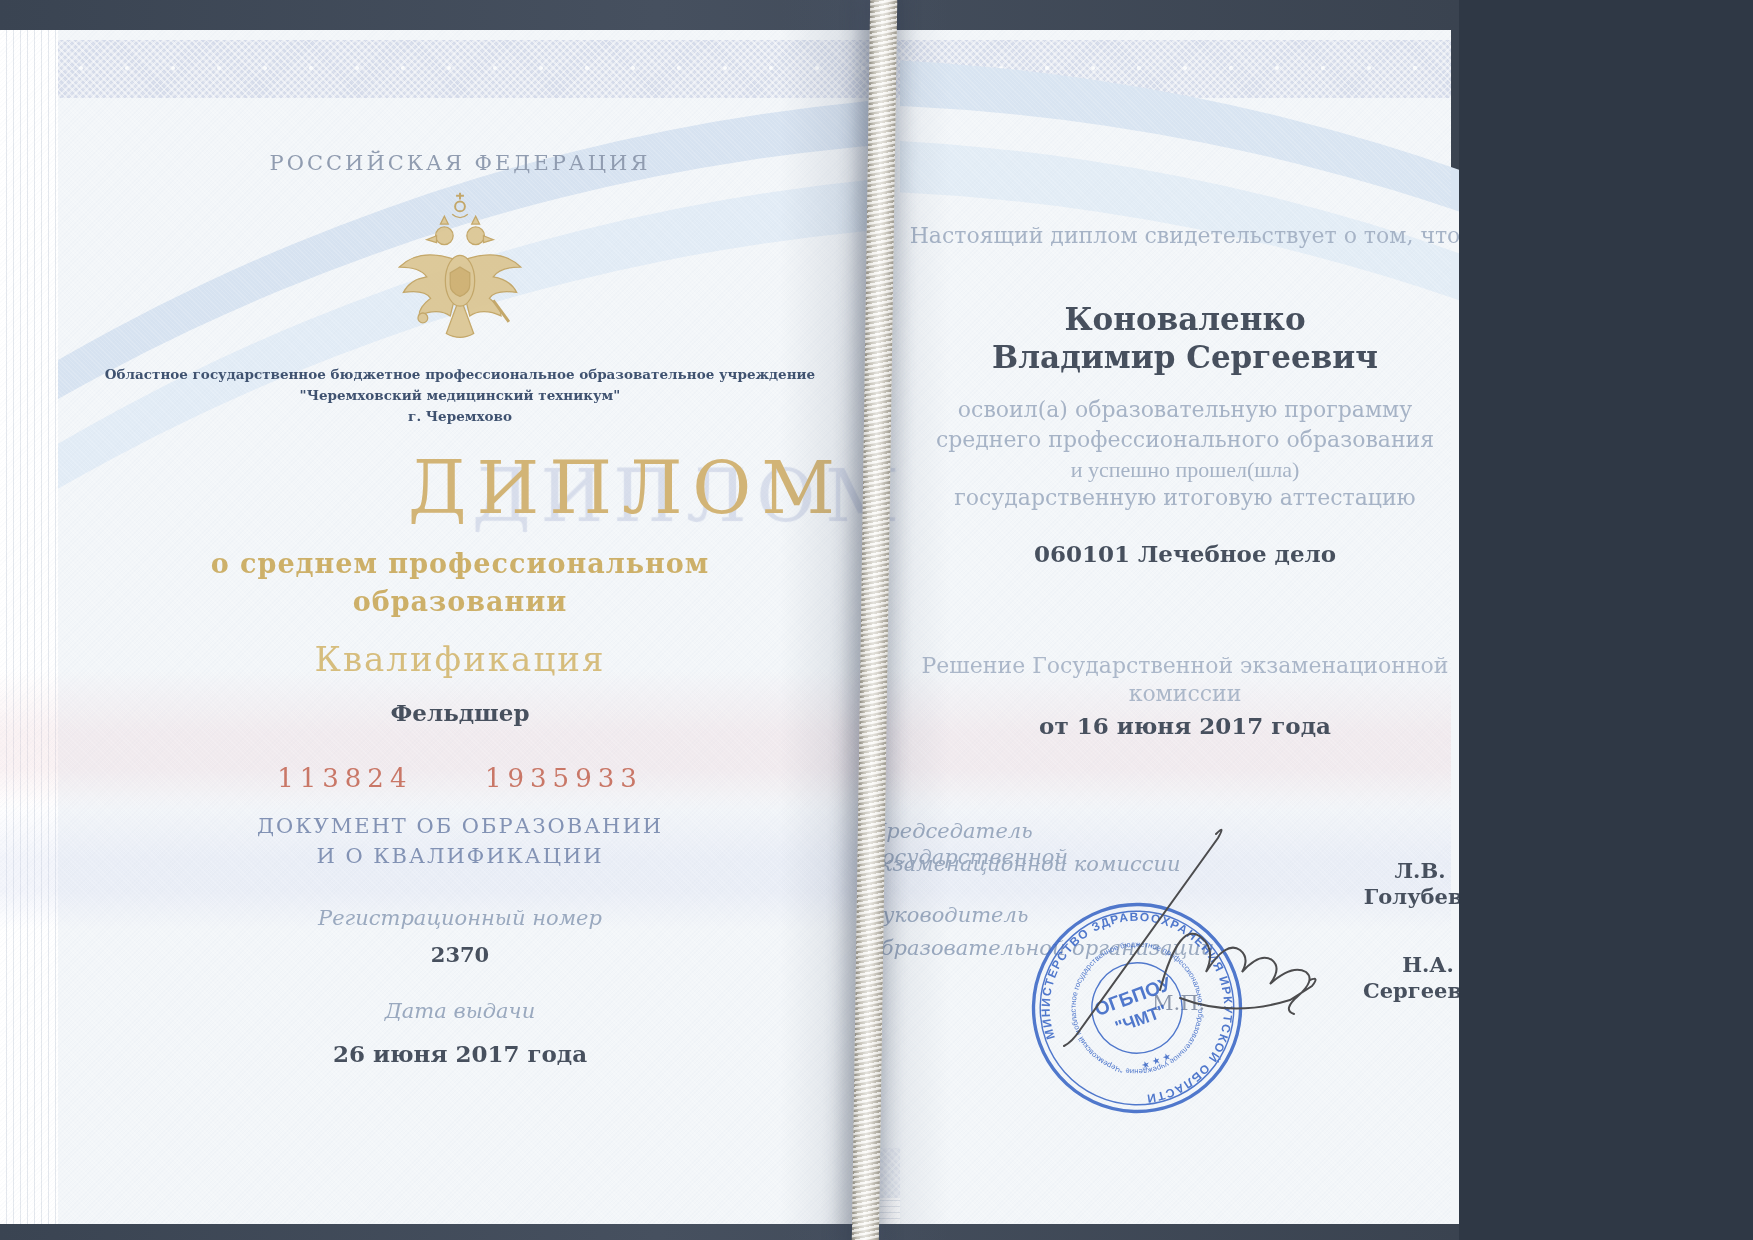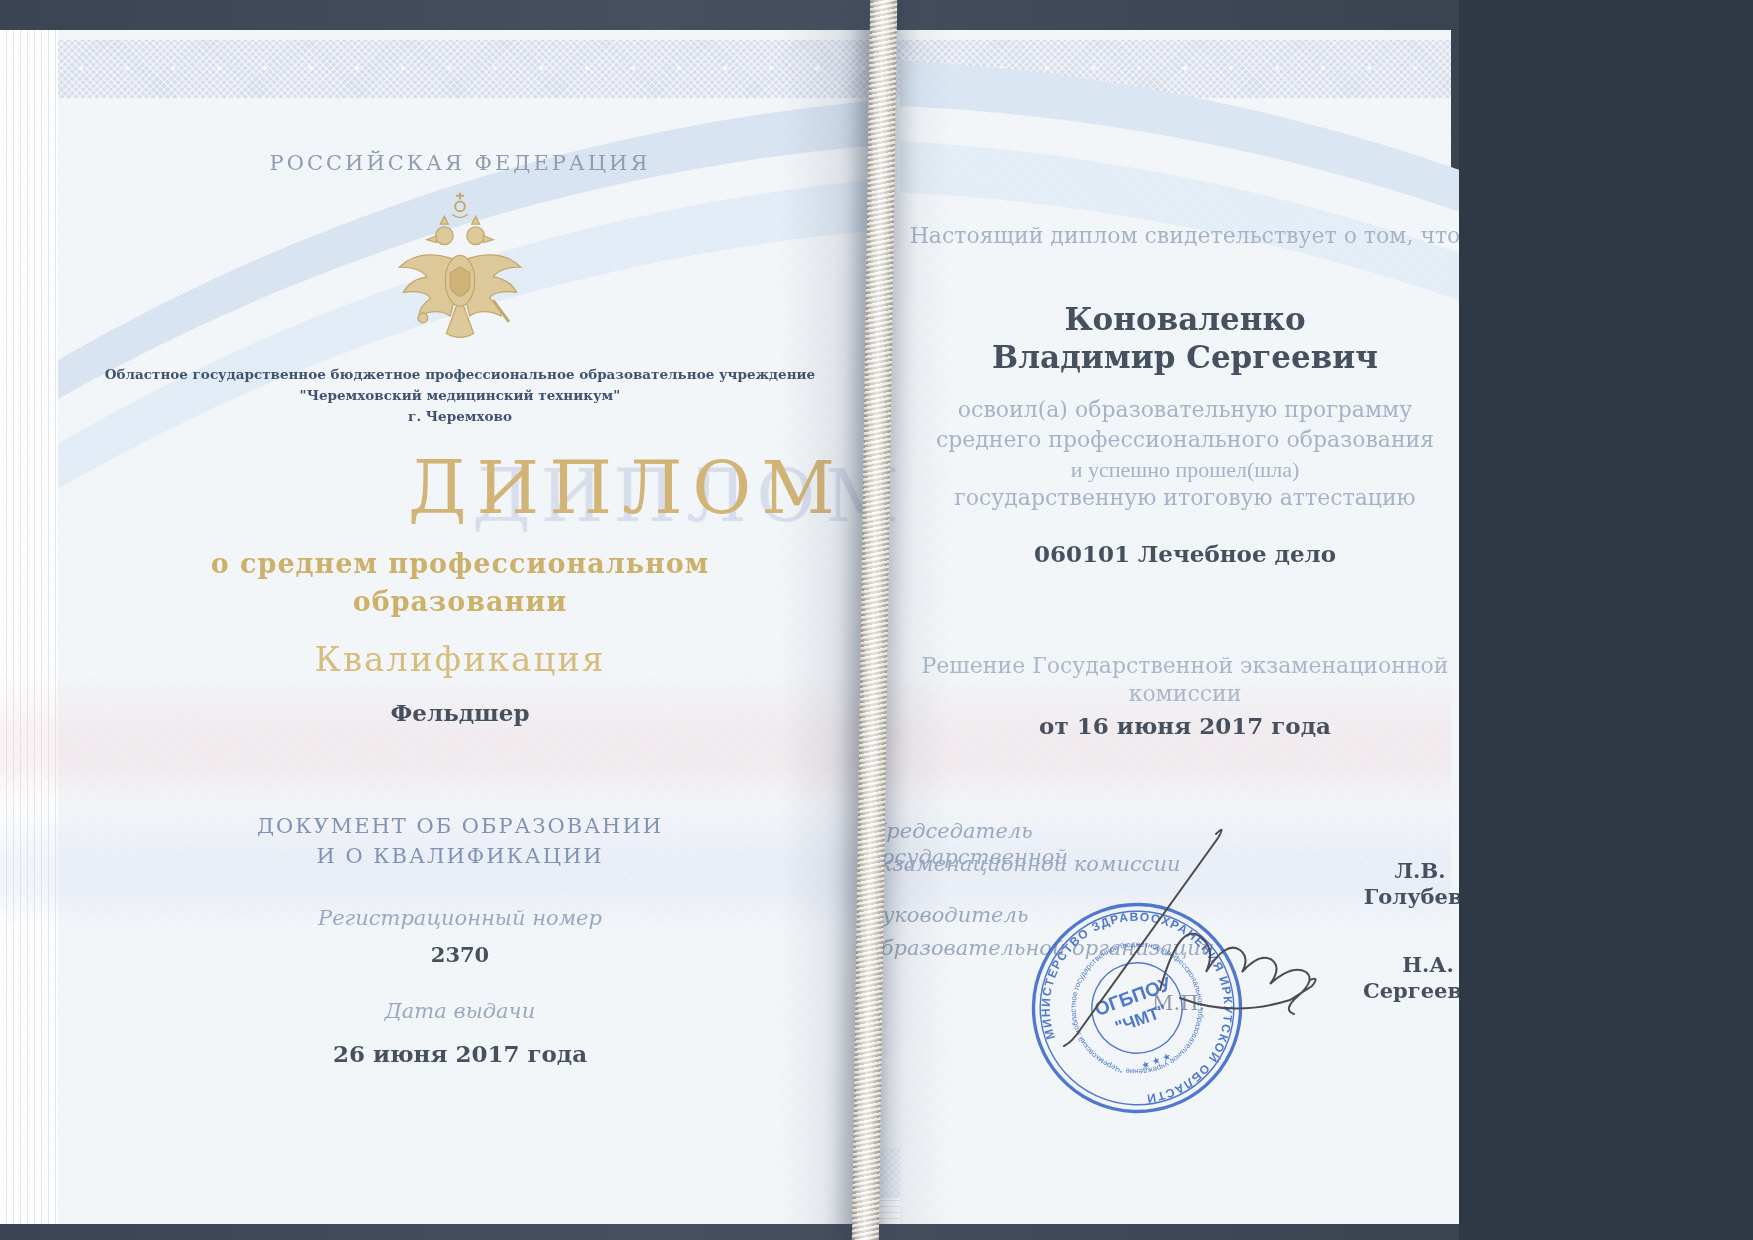--- a/index.html
+++ b/index.html
@@ -111,20 +111,21 @@
   <div class="t lp center" style="top:408px;font-size:13.5px;font-weight:bold;color:#3f5270;">г. Черемхово</div>
 
   <div class="t lp center gold" style="top:443px;font-size:72px;letter-spacing:10px;text-shadow:64px 8px 1px rgba(176,186,214,.40);text-align:right;">ДИПЛОМ</div>
 
   <div class="t lp center" style="top:547px;font-size:27px;font-weight:bold;letter-spacing:1px;color:#cdb069;">о среднем профессиональном</div>
   <div class="t lp center" style="top:585px;font-size:27px;font-weight:bold;letter-spacing:1px;color:#cdb069;">образовании</div>
 
   <div class="t lp center" style="top:638px;font-size:34px;letter-spacing:2px;color:#d6bd7d;">Квалификация</div>
   <div class="t lp center dark" style="top:699px;font-size:23px;">Фельдшер</div>
 
+  <div class="t lp center" style="top:762px;font-size:26px;letter-spacing:6px;word-spacing:22px;color:#c97767;white-space:pre;">113824  1935933</div>
 
   <div class="t lp center" style="top:813px;font-size:21px;letter-spacing:2px;color:#8292b4;">ДОКУМЕНТ ОБ ОБРАЗОВАНИИ</div>
   <div class="t lp center" style="top:843px;font-size:21px;letter-spacing:2px;color:#8292b4;">И О КВАЛИФИКАЦИИ</div>
 
   <div class="t lp center mutedl" style="top:905px;font-size:21px;">Регистрационный номер</div>
   <div class="t lp center dark" style="top:942px;font-size:21px;">2370</div>
 
   <div class="t lp center mutedl" style="top:998px;font-size:21px;">Дата выдачи</div>
   <div class="t lp center dark" style="top:1040px;font-size:23px;">26 июня 2017 года</div>
 

